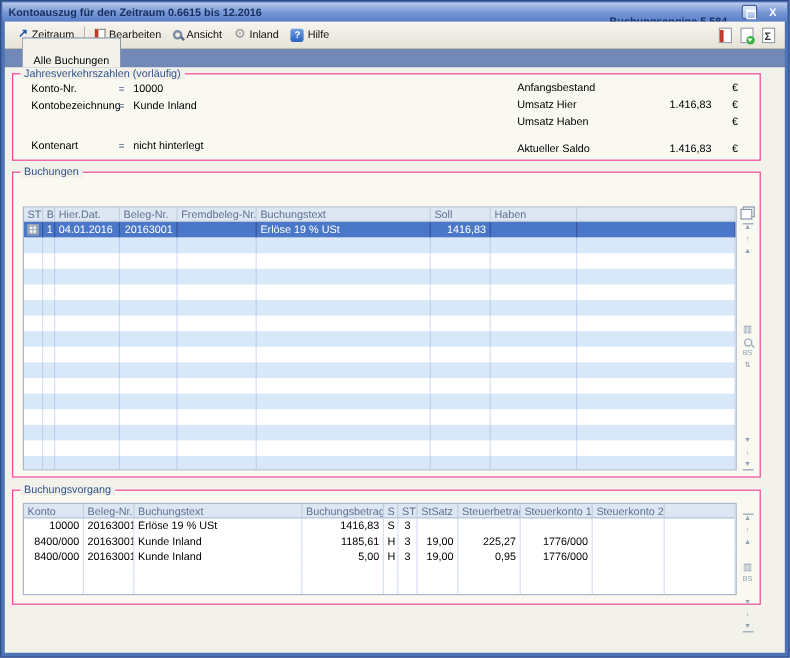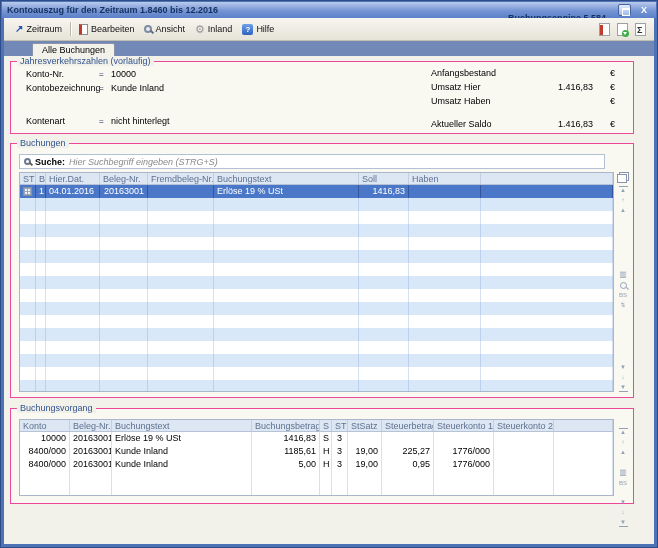--- a/index.html
+++ b/index.html
@@ -41,21 +41,21 @@
   .tool-page.red::before { content:""; position:absolute; left:0; top:1px; width:3px; height:10px; background:#c23b2e; }
   .tool-page.green::before { content:""; position:absolute; right:-2px; bottom:-2px; width:7px; height:7px;
                              border-radius:50%; background:#3fae49; }
   .tool-page.green::after { content:""; position:absolute; right:0; bottom:0; width:0; height:0;
                             border-left:2px solid transparent; border-right:2px solid transparent;
                             border-top:3px solid #fff; z-index:1; }
   .tool-sigma { position:absolute; left:1px; top:1px; font-size:9px; font-weight:bold; color:#333; line-height:10px; }
 
   
   .tabband { position:absolute; left:4px; top:41px; right:4px; height:15px; background:#7289b8; }
-  .tab { position:absolute; left:28px; bottom:0; height:13px; padding:0 9px;
+  .tab { position:absolute; left:14px; bottom:0; height:13px; padding:12px 9px;
          background:#f2f1ea; border:1px solid #8994a8; border-bottom:0;
          border-radius:2px 2px 0 0; font-size:9px; line-height:12px; color:#000; }
   .page { position:absolute; left:4px; top:56px; right:4px; bottom:4px; background:#f2f1ea; }
 
   
   .gb { position:absolute; left:6px; right:20px; border:1px solid #ec4899; background:#f9f8f1; }
   .gb-label { position:absolute; top:-5px; left:6px; padding:0 3px; background:#f2f1e9;
               font-size:9px; line-height:9px; color:#31538f; white-space:nowrap; }
   .gb1 { top:5px;  height:73px; }
   .gb2 { top:87px; height:255px; }
@@ -123,21 +123,21 @@
   .mini-mag { width:7px; height:7px; border:1px solid #93a1b5; border-radius:50%; position:relative; flex:none; }
   .mini-mag::after { content:""; position:absolute; width:3px; height:1px; background:#93a1b5;
                      right:-3px; bottom:-1px; transform:rotate(45deg); }
 </style>
 </head>
 <body>
 
 <div class="window">
 
   <div class="titlebar">
-    <span class="tb-title">Kontoauszug für den Zeitraum 1.8460 bis 12.2016</span>
+    <span class="tb-title">Kontoauszug für den Zeitraum 0.6615 bis 12.2016</span>
     <span class="tb-version">Buchungsengine 5.584</span>
     <span class="btn-restore"></span>
     <span class="btn-close">X</span>
   </div>
 
   <div class="menubar">
     <div class="mitem">
       <span class="ic-arrow">↗</span>
       <span>Zeitraum</span>
     </div>
@@ -202,25 +202,20 @@
       <span class="f-cur" style="top:34px">€</span>
 
       <span class="f-label" style="left:420px;top:57px">Aktueller Saldo</span>
       <span class="f-val-r" style="top:57px">1.416,83</span>
       <span class="f-cur" style="top:57px">€</span>
     </div>
 
     <div class="gb gb2">
       <span class="gb-label">Buchungen</span>
 
-      <div class="search">
-        <span class="search-mag"></span>
-        <span class="search-label">Suche:</span>
-        <input type="text" placeholder="Hier Suchbegriff eingeben (STRG+S)" style="">
-      </div>
 
       <div class="grid">
           <div class="ghead">
             <span class="gcell hc cu0">ST</span>
             <span class="gcell hc cu1">B</span>
             <span class="gcell hc cu2">Hier.Dat.</span>
             <span class="gcell hc cu3">Beleg-Nr.</span>
             <span class="gcell hc cu4">Fremdbeleg-Nr.</span>
             <span class="gcell hc cu5">Buchungstext</span>
             <span class="gcell hc cu6">Soll</span>

